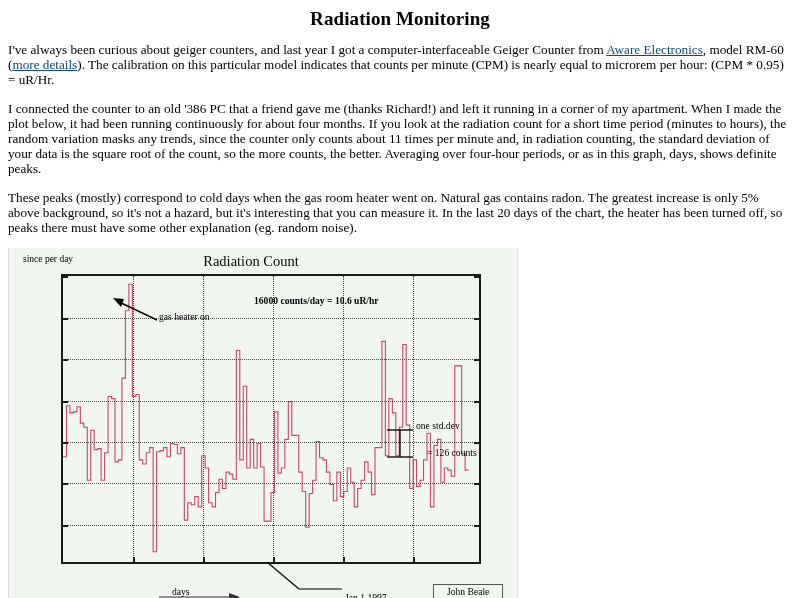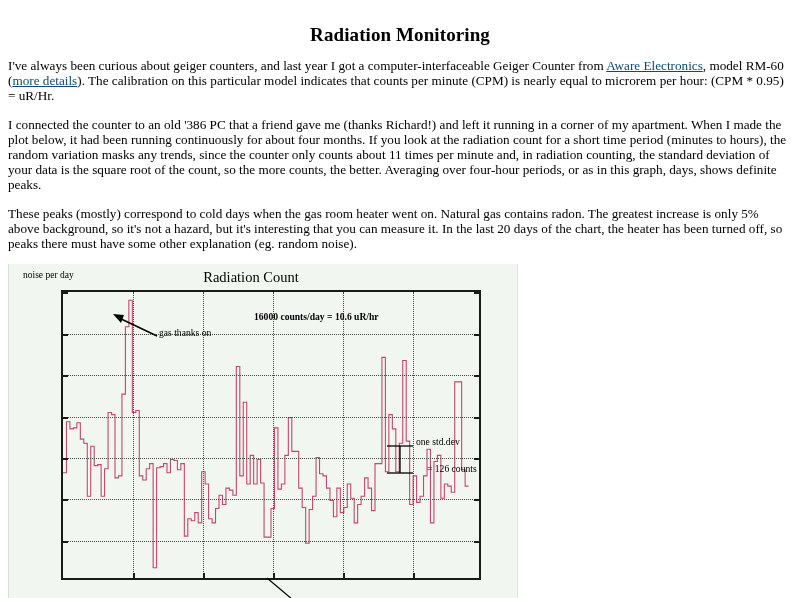--- a/index.html
+++ b/index.html
@@ -16,21 +16,21 @@
   }
   .page {
     padding: 6px 8px 0 8px;
     box-sizing: border-box;
     width: 800px;
   }
   h1.title {
     font-size: 19px;
     font-weight: bold;
     text-align: center;
-    margin: 18px 0 12px 0;
+    margin: 2px 0 12px 0;
     letter-spacing: 0.1px;
   }
   p.para {
     font-size: 13.2px;
     line-height: 15.2px;
     margin: 0 0 13px 0;
     text-align: left;
   }
   a.link {
     color: #0c4a6e;
@@ -147,21 +147,21 @@
   <h1 class="title">Radiation Monitoring</h1>
 
   <p class="para"><span>I've always been curious about geiger counters, and last year I got a computer-interfaceable Geiger Counter from </span><a class="link" href="#">Aware Electronics</a><span>, model RM-60 (</span><a class="link" href="#">more details</a><span>). The calibration on this particular model indicates that counts per minute (CPM) is nearly equal to microrem per hour: (CPM * 0.95) = uR/Hr.</span></p>
 
   <p class="para">I connected the counter to an old '386 PC that a friend gave me (thanks Richard!) and left it running in a corner of my apartment. When I made the plot below, it had been running continuously for about four months. If you look at the radiation count for a short time period (minutes to hours), the random variation masks any trends, since the counter only counts about 11 times per minute and, in radiation counting, the standard deviation of your data is the square root of the count, so the more counts, the better. Averaging over four-hour periods, or as in this graph, days, shows definite peaks.</p>
 
   <p class="para">These peaks (mostly) correspond to cold days when the gas room heater went on. Natural gas contains radon. The greatest increase is only 5% above background, so it's not a hazard, but it's interesting that you can measure it. In the last 20 days of the chart, the heater has been turned off, so peaks there must have some other explanation (eg. random noise).</p>
 
   <div class="chart-figure">
 
-    <div class="ylabel-top">noise per day</div>
+    <div class="ylabel-top">since per day</div>
     <div class="chart-title">Radiation Count</div>
 
     <div class="plot-box" id="plot-box">
       <svg class="plot-svg" id="plot-svg" viewBox="0 0 420 290" preserveAspectRatio="none">
           <path d="M0.00,183.32 L3.50,183.32 L3.50,131.54 L7.00,131.54 L7.00,138.79 L10.50,138.79 L10.50,137.75 L14.00,137.75 L14.00,132.57 L17.50,132.57 L17.50,149.14 L21.00,149.14 L21.00,153.29 L24.50,153.29 L24.50,207.14 L28.00,207.14 L28.00,156.39 L31.50,156.39 L31.50,176.07 L35.00,176.07 L35.00,175.04 L38.50,175.04 L38.50,207.14 L42.00,207.14 L42.00,179.18 L45.50,179.18 L45.50,122.21 L49.00,122.21 L49.00,124.29 L52.50,124.29 L52.50,188.50 L56.00,188.50 L56.00,186.43 L59.50,186.43 L59.50,103.57 L63.00,103.57 L63.00,35.21 L66.50,35.21 L66.50,8.29 L70.00,8.29 L70.00,122.21 L73.50,122.21 L73.50,120.14 L77.00,120.14 L77.00,186.43 L80.50,186.43 L80.50,190.57 L84.00,190.57 L84.00,179.18 L87.50,179.18 L87.50,174.00 L91.00,174.00 L91.00,279.64 L94.50,279.64 L94.50,178.14 L98.00,178.14 L98.00,177.11 L101.50,177.11 L101.50,174.00 L105.00,174.00 L105.00,183.32 L108.50,183.32 L108.50,169.86 L112.00,169.86 L112.00,170.89 L115.50,170.89 L115.50,180.21 L119.00,180.21 L119.00,174.00 L122.50,174.00 L122.50,247.54 L126.00,247.54 L126.00,229.93 L129.50,229.93 L129.50,232.00 L133.00,232.00 L133.00,223.71 L136.50,223.71 L136.50,234.07 L140.00,234.07 L140.00,182.29 L143.50,182.29 L143.50,194.71 L147.00,194.71 L147.00,229.93 L150.50,229.93 L150.50,234.07 L154.00,234.07 L154.00,219.57 L157.50,219.57 L157.50,206.11 L161.00,206.11 L161.00,215.43 L164.50,215.43 L164.50,198.86 L168.00,198.86 L168.00,200.93 L171.50,200.93 L171.50,206.11 L175.00,206.11 L175.00,75.61 L178.50,75.61 L178.50,186.43 L182.00,186.43 L182.00,111.86 L185.50,111.86 L185.50,194.71 L189.00,194.71 L189.00,165.71 L192.50,165.71 L192.50,194.71 L196.00,194.71 L196.00,169.86 L199.50,169.86 L199.50,193.68 L203.00,193.68 L203.00,248.57 L206.50,248.57 L206.50,248.57 L210.00,248.57 L210.00,219.57 L213.50,219.57 L213.50,137.75 L217.00,137.75 L217.00,199.89 L220.50,199.89 L220.50,194.71 L224.00,194.71 L224.00,165.71 L227.50,165.71 L227.50,127.39 L231.00,127.39 L231.00,161.57 L234.50,161.57 L234.50,161.57 L238.00,161.57 L238.00,198.86 L241.50,198.86 L241.50,218.54 L245.00,218.54 L245.00,254.79 L248.50,254.79 L248.50,220.61 L252.00,220.61 L252.00,207.14 L255.50,207.14 L255.50,167.79 L259.00,167.79 L259.00,184.36 L262.50,184.36 L262.50,186.43 L266.00,186.43 L266.00,198.86 L269.50,198.86 L269.50,211.29 L273.00,211.29 L273.00,227.86 L276.50,227.86 L276.50,198.86 L280.00,198.86 L280.00,223.71 L283.50,223.71 L283.50,218.54 L287.00,218.54 L287.00,194.71 L290.50,194.71 L290.50,209.21 L294.00,209.21 L294.00,234.07 L297.50,234.07 L297.50,215.43 L301.00,215.43 L301.00,207.14 L304.50,207.14 L304.50,188.50 L308.00,188.50 L308.00,198.86 L311.50,198.86 L311.50,221.64 L315.00,221.64 L315.00,174.00 L318.50,174.00 L318.50,174.00 L322.00,174.00 L322.00,66.29 L325.50,66.29 L325.50,182.29 L329.00,182.29 L329.00,124.29 L332.50,124.29 L332.50,138.79 L336.00,138.79 L336.00,182.29 L339.50,182.29 L339.50,153.29 L343.00,153.29 L343.00,69.39 L346.50,69.39 L346.50,151.21 L350.00,151.21 L350.00,215.43 L353.50,215.43 L353.50,186.43 L357.00,186.43 L357.00,213.36 L360.50,213.36 L360.50,207.14 L364.00,207.14 L364.00,186.43 L367.50,186.43 L367.50,159.50 L371.00,159.50 L371.00,234.07 L374.50,234.07 L374.50,171.93 L378.00,171.93 L378.00,165.71 L381.50,165.71 L381.50,209.21 L385.00,209.21 L385.00,194.71 L388.50,194.71 L388.50,196.79 L392.00,196.79 L392.00,203.00 L395.50,203.00 L395.50,91.14 L399.00,91.14 L399.00,91.14 L402.50,91.14 L402.50,180.21 L406.00,180.21 L406.00,196.79 L409.50,196.79" fill="none" stroke="#c4486a" stroke-width="1.1" vector-effect="non-scaling-stroke"></path>
         </svg>
     <div class="grid-h" style="top: 248.571px;"></div>
         <div class="ytick-mark " style="top: 248.571px;"></div>
         <div class="ytick-mark right" style="top: 248.571px;"></div>
         <div class="grid-h" style="top: 207.143px;"></div>
@@ -189,21 +189,21 @@
         <div class="xtick-mark" style="left: 210px;"></div>
         <div class="grid-v" style="left: 280px;"></div>
         <div class="xtick-mark" style="left: 280px;"></div>
         <div class="grid-v" style="left: 350px;"></div>
         <div class="xtick-mark" style="left: 350px;"></div>
       </div>
 
     <div id="axis-host"></div>
 
     <div class="annot annot-calib">16000 counts/day = 10.6 uR/hr</div>
-    <div class="annot annot-heater">gas thanks on</div>
+    <div class="annot annot-heater">gas heater on</div>
     <div class="annot annot-std1">one std.dev</div>
     <div class="annot annot-std2">= 126 counts</div>
     <div class="annot annot-jan">Jan.1 1997</div>
     <div class="annot annot-days">days</div>
 
     <div class="credit-box">
       <div>John Beale</div>
       <div>Mtn. View, CA</div>
     </div>
 

